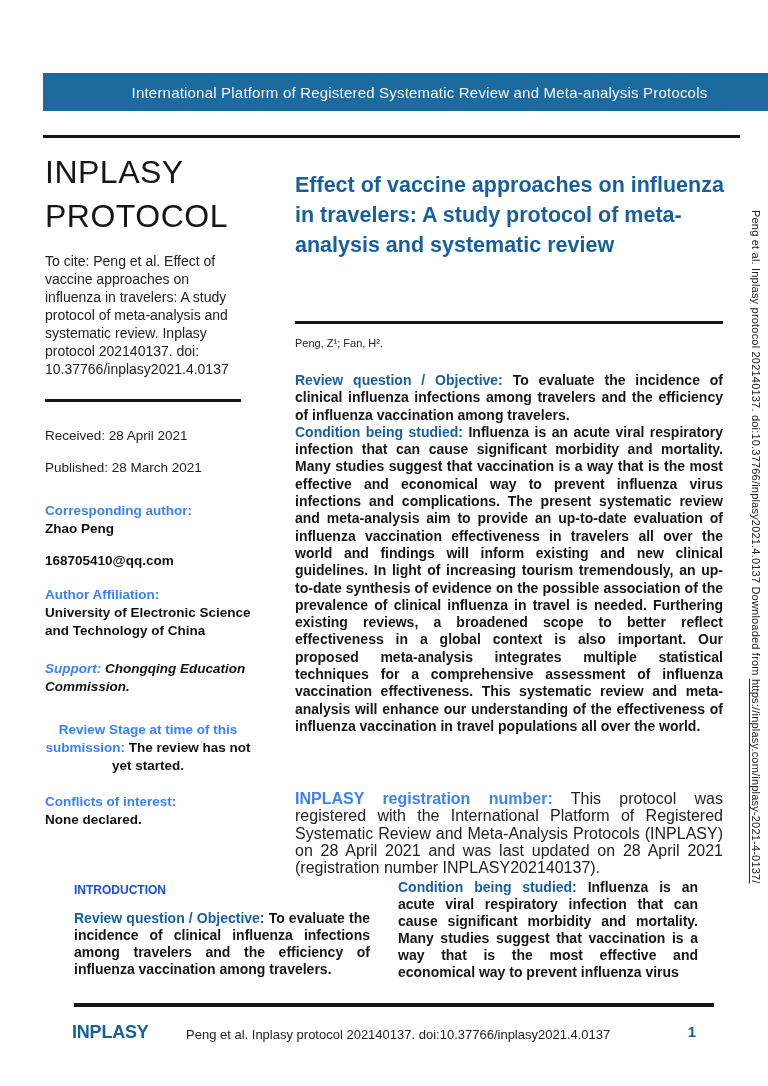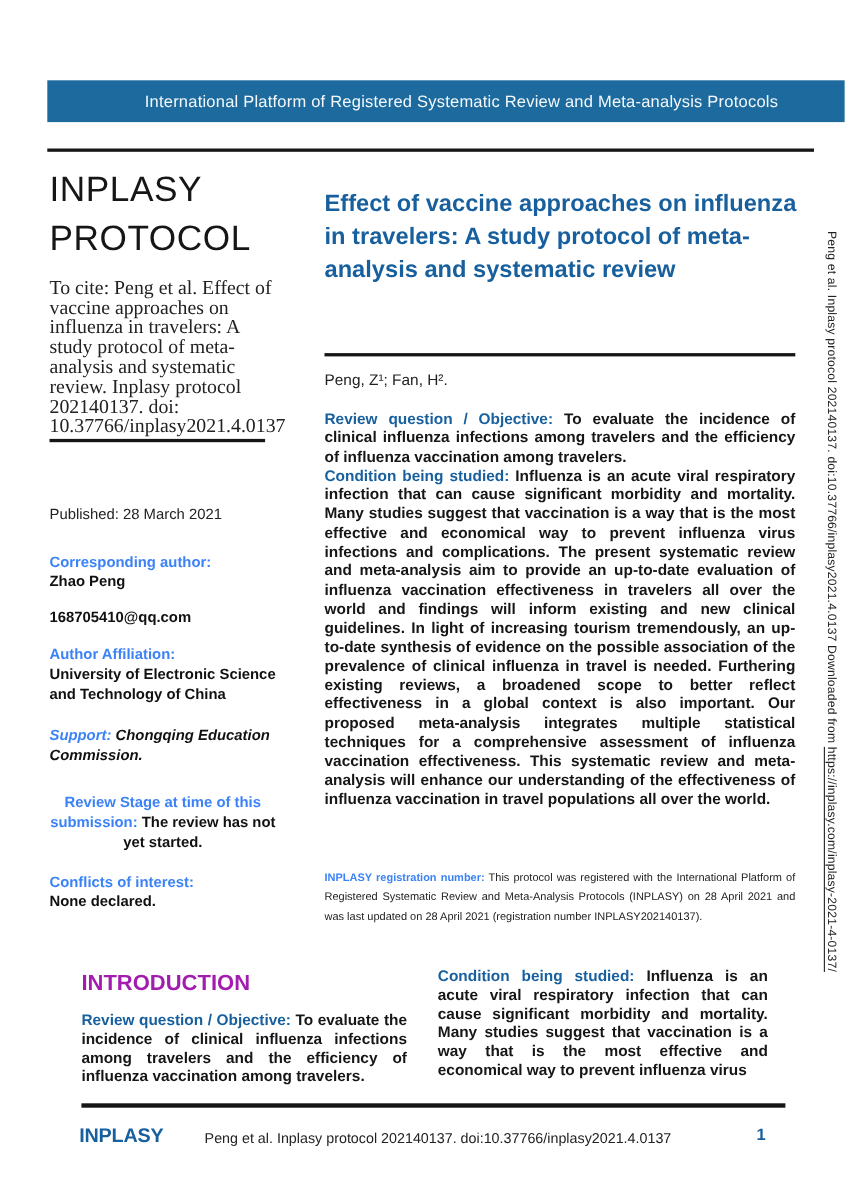--- a/index.html
+++ b/index.html
@@ -18,57 +18,57 @@
     left:43px;top:73px;width:753px;height:38px;
     background:#1d6b9e;
     display:flex;align-items:center;justify-content:center;
     color:#f4f8fb;font-size:15px;letter-spacing:.2px;
   }
   .rule{background:#161616;}
   .rule-top{left:43px;top:135px;width:697px;height:3px;}
 
   
   .masthead{left:45px;top:150px;width:230px;font-size:32px;line-height:44px;font-weight:400;color:#161616;letter-spacing:.5px;}
-  .tocite{left:45px;top:252px;width:202px;font-size:18px;line-height:18px;color:#222;font-family:Liberation Serif, serif;}
+  .tocite{left:45px;top:252px;width:202px;font-size:14px;line-height:18px;color:#222;}
   .rule-left{left:45px;top:399px;width:196px;height:3px;}
   .meta{left:45px;width:206px;font-size:13.5px;line-height:18px;color:#222;}
   .m-received{top:427px;}
   .m-published{top:459px;}
   .m-corr{top:502px;}
   .m-email{top:552px;}
   .m-affil{top:586px;}
   .m-support{top:660px;font-style:italic;}
   .m-stage{top:721px;text-align:center;}
   .m-conflicts{top:793px;}
   .blue{color:#175f9d;}
   .bld{font-weight:bold;color:#111;}
   .lead{font-weight:bold;color:#3b82f6;}
 
   
   .title{
     left:295px;top:170px;width:430px;
     font-size:21.5px;line-height:30px;font-weight:bold;color:#175f9d;
   }
   .rule-right{left:295px;top:321px;width:428px;height:3px;}
-  .authors{left:295px;top:337px;width:428px;font-size:14px;color:#222;}
+  .authors{left:295px;top:337px;width:428px;font-size:11px;color:#222;}
   .body-block{
     left:295px;top:372px;width:428px;
     font-size:14px;line-height:17.3px;text-align:justify;
     font-weight:bold;color:#161616;
   }
   .body-block p{margin:0;}
   .reg-block{
     left:295px;top:790px;width:428px;
-    font-size:10px;line-height:17.3px;text-align:justify;
+    font-size:16px;line-height:17.3px;text-align:justify;
     font-weight:400;color:#222;
   }
 
   
   .intro-left{left:74px;top:883px;width:296px;}
-  .intro-head{font-size:20px;font-weight:bold;color:#a21caf;margin:0 0 13px 0;}
+  .intro-head{font-size:12px;font-weight:bold;color:#1d4ed8;margin:0 0 13px 0;}
   .intro-par{
     font-size:14px;line-height:17px;text-align:justify;
     font-weight:bold;color:#161616;margin:0;
   }
   .intro-right{left:398px;top:879px;width:300px;}
 
   
   .rule-footer{left:74px;top:1003px;width:640px;height:4px;}
   .foot-wordmark{left:72px;top:1022px;font-size:18px;font-weight:bold;color:#175f9d;letter-spacing:-.2px;}
   .foot-citation{left:186px;top:1027px;width:430px;font-size:13px;color:#222;}
@@ -95,20 +95,21 @@
 
   <div class="abs masthead">
     <div>INPLASY</div>
     <div>PROTOCOL</div>
   </div>
 
   <div class="abs tocite">To cite: Peng et al. Effect of vaccine approaches on influenza in travelers: A study protocol of meta-analysis and systematic review. Inplasy protocol 202140137. doi: 10.37766/inplasy2021.4.0137</div>
 
   <div class="abs rule rule-left"></div>
 
+  <div class="abs meta m-received">Received: 28 April 2021</div>
   <div class="abs meta m-published">Published: 28 March 2021</div>
 
   <div class="abs meta m-corr">
     <div class="lead">Corresponding author:</div>
     <div class="bld">Zhao Peng</div>
   </div>
 
   <div class="abs meta m-email bld">168705410@qq.com</div>
 
   <div class="abs meta m-affil">

